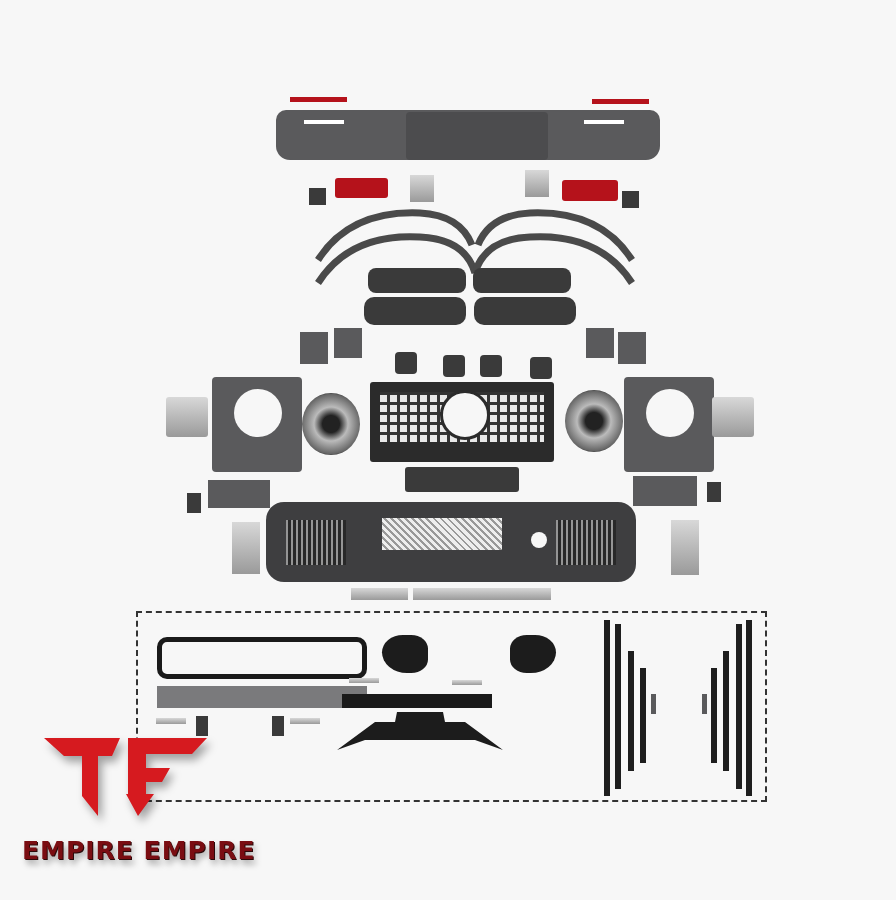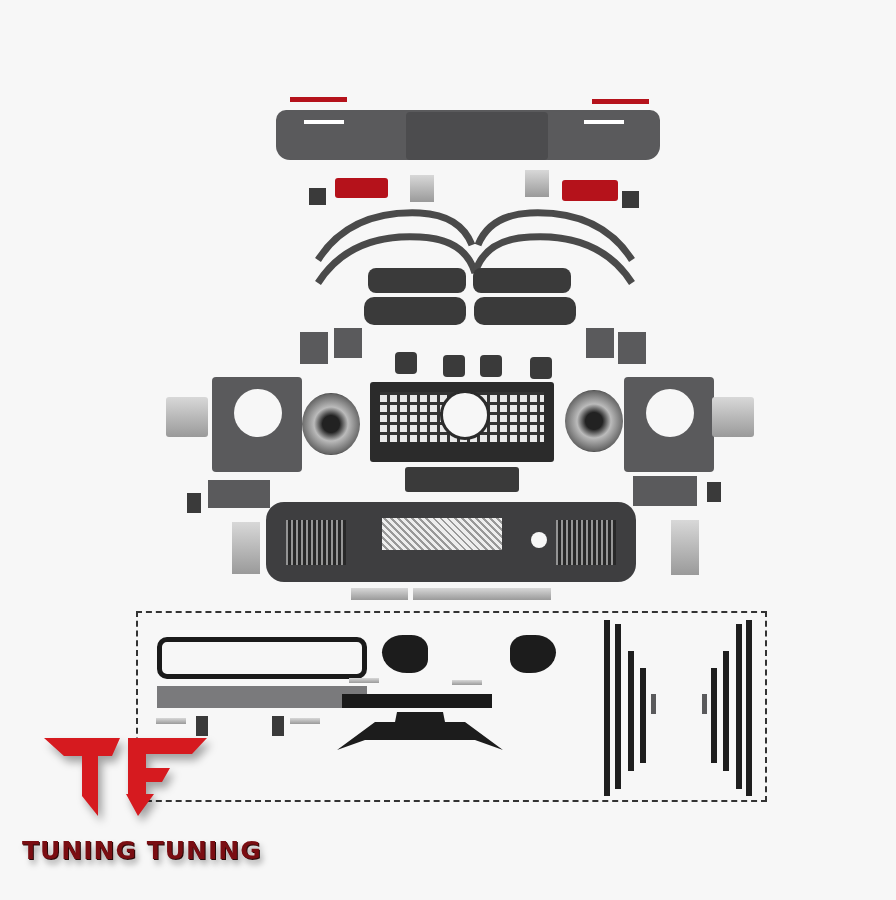--- a/index.html
+++ b/index.html
@@ -120,15 +120,15 @@
   <div class="part grey" style="left:702px;top:694px;width:5px;height:20px;"></div>
   <div class="part" style="left:711px;top:668px;width:6px;height:95px;background:#1e1e1e;"></div>
   <div class="part" style="left:723px;top:651px;width:6px;height:120px;background:#1e1e1e;"></div>
   <div class="part" style="left:736px;top:624px;width:6px;height:165px;background:#1e1e1e;"></div>
   <div class="part" style="left:746px;top:620px;width:6px;height:176px;background:#1e1e1e;"></div>
 
   <svg class="abs" style="left:42px;top:736px;filter:drop-shadow(4px 6px 4px rgba(0,0,0,0.35));" width="170" height="85">
     <path d="M2 2 L78 2 L70 20 L56 20 L56 80 L40 60 L40 20 L22 20 Z" fill="#d61a1f"></path>
     <path d="M86 2 L165 2 L150 18 L104 18 L104 32 L128 32 L120 46 L104 46 L104 58 L112 58 L96 80 L84 58 L86 58 Z" fill="#d61a1f"></path>
   </svg>
-  <div class="brand-text">TUNING TUNING</div>
+  <div class="brand-text">EMPIRE EMPIRE</div>
 
 </div>
 
 </body></html>

